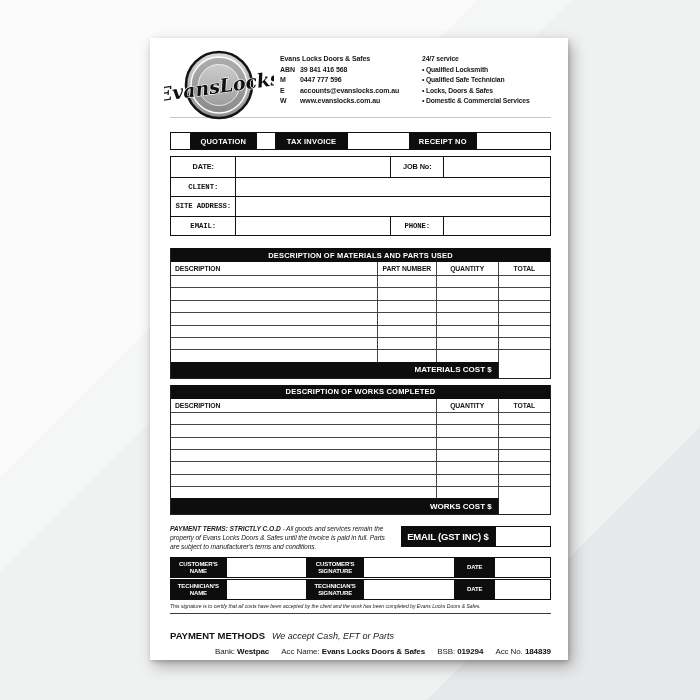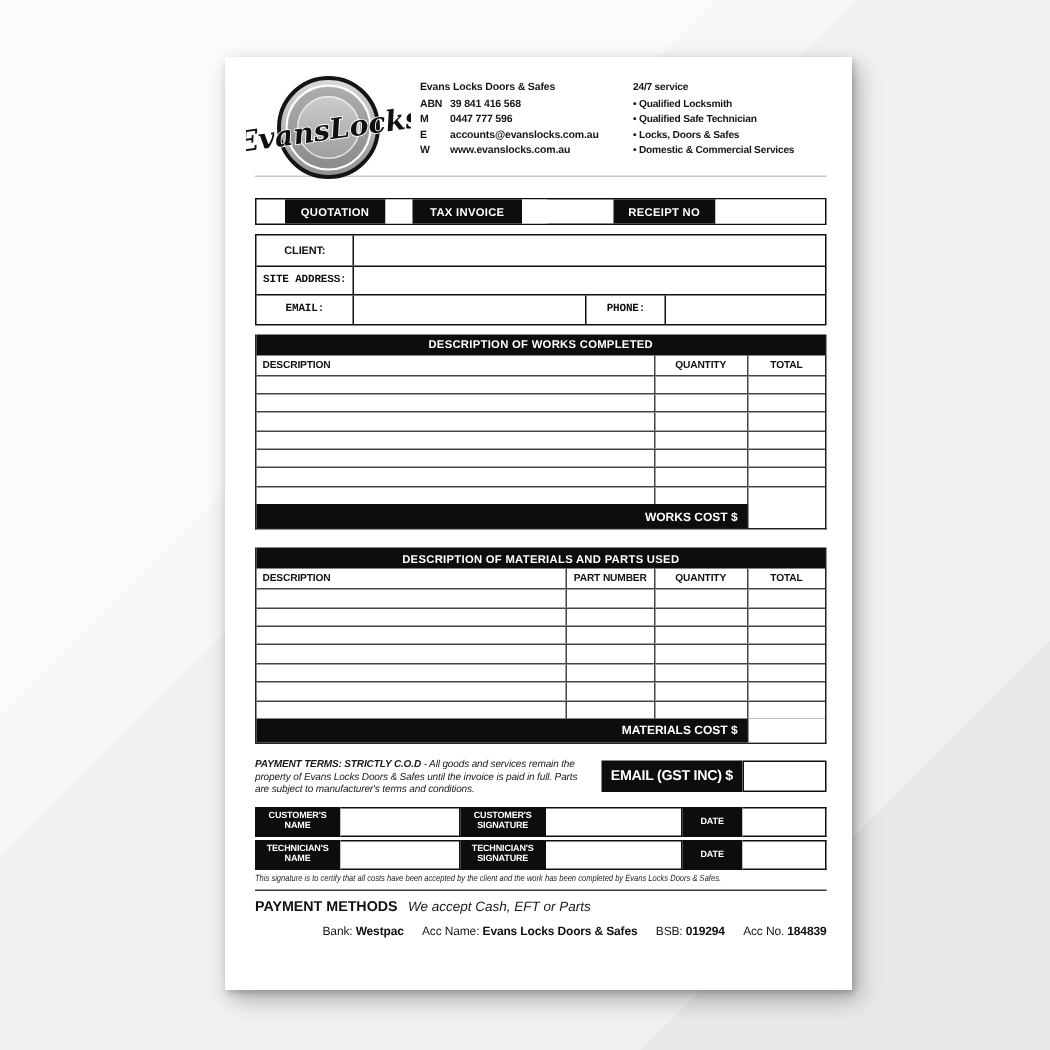--- a/index.html
+++ b/index.html
@@ -85,21 +85,21 @@
   .sig-lab{background:#0d0d0d;color:#fff;font-size:6px;font-weight:bold;text-align:center;
            display:flex;flex-direction:column;align-items:center;justify-content:center;
            line-height:7px;letter-spacing:-0.1px;}
   .sig-fld{background:#fff;border:1.2px solid #101010;border-left:none;}
   .s1{width:14.9%;} .s2{width:21%;} .s3{width:14.9%;} .s4{width:23.9%;} .s5{width:10.6%;} .s6{flex:1;}
   .cert{margin-top:3px;font-size:6px;font-style:italic;color:#222;white-space:nowrap;
         transform:scaleX(.84);transform-origin:left center;}
   .rule2{margin-top:4px;border-top:1px solid #3a3a3a;}
   
   .pm-row{margin-top:5px;display:flex;align-items:baseline;gap:7px;}
-  .pm-title{font-size:9.5px;font-weight:bold;color:#101010;}
+  .pm-title{font-size:9.5px;font-weight:bold;color:#101010;margin-top:11px;}
   .pm-sub{font-size:9px;font-style:italic;color:#1a1a1a;}
   .bank-row{margin-top:6px;display:flex;justify-content:space-between;align-items:baseline;
             font-size:8px;color:#1a1a1a;letter-spacing:-0.1px;padding-left:45px;}
   .bank-row b{color:#101010;}
 </style>
 </head>
 <body>
 
 <div class="bg-layer bg-2"></div>
 <div class="bg-layer bg-1"></div>
@@ -152,80 +152,38 @@
     <div class="blk b-q">QUOTATION</div>
     <div class="gap g-1"></div>
     <div class="blk b-t">TAX INVOICE</div>
     <div class="gap g-2"></div>
     <div class="blk b-r">RECEIPT NO</div>
     <div class="gap g-end"></div>
   </div>
 
   <div class="details">
     <div class="d-row">
+      <div class="d-cell dc-lab">DATE:</div>
+      <div class="d-cell fld dc-f1"></div>
+      <div class="d-cell dc-lab2">JOB No:</div>
+      <div class="d-cell fld dc-f2"></div>
+    </div>
+    <div class="d-row">
       <div class="d-cell dc-lab">CLIENT:</div>
       <div class="d-cell fld dc-wide"></div>
     </div>
     <div class="d-row">
       <div class="d-cell dc-lab">SITE ADDRESS:</div>
       <div class="d-cell fld dc-wide"></div>
     </div>
     <div class="d-row">
       <div class="d-cell dc-lab">EMAIL:</div>
       <div class="d-cell fld dc-f1"></div>
       <div class="d-cell dc-lab2">PHONE:</div>
       <div class="d-cell fld dc-f2"></div>
-    </div>
-  </div>
-
-  <div class="rtable works">
-    <div class="r-title">DESCRIPTION OF WORKS COMPLETED</div>
-    <div class="r-head">
-      <div class="r-cell first c-desc3">DESCRIPTION</div>
-      <div class="r-cell c-qty3">QUANTITY</div>
-      <div class="r-cell c-tot3">TOTAL</div>
-    </div>
-    <div class="r-row">
-        <div class="r-cell first c-desc3"></div>
-        <div class="r-cell c-qty3"></div>
-        <div class="r-cell c-tot3"></div>
-      </div>
-    <div class="r-row">
-        <div class="r-cell first c-desc3"></div>
-        <div class="r-cell c-qty3"></div>
-        <div class="r-cell c-tot3"></div>
-      </div>
-    <div class="r-row">
-        <div class="r-cell first c-desc3"></div>
-        <div class="r-cell c-qty3"></div>
-        <div class="r-cell c-tot3"></div>
-      </div>
-    <div class="r-row">
-        <div class="r-cell first c-desc3"></div>
-        <div class="r-cell c-qty3"></div>
-        <div class="r-cell c-tot3"></div>
-      </div>
-    <div class="r-row">
-        <div class="r-cell first c-desc3"></div>
-        <div class="r-cell c-qty3"></div>
-        <div class="r-cell c-tot3"></div>
-      </div>
-    <div class="r-row">
-        <div class="r-cell first c-desc3"></div>
-        <div class="r-cell c-qty3"></div>
-        <div class="r-cell c-tot3"></div>
-      </div>
-    <div class="r-row">
-        <div class="r-cell first c-desc3"></div>
-        <div class="r-cell c-qty3"></div>
-        <div class="r-cell c-tot3"></div>
-      </div>
-    <div class="r-foot">
-      <span>WORKS COST $</span>
-      <div class="foot-cell"></div>
     </div>
   </div>
 
   <div class="rtable materials">
     <div class="r-title">DESCRIPTION OF MATERIALS AND PARTS USED</div>
     <div class="r-head">
       <div class="r-cell first c-desc4">DESCRIPTION</div>
       <div class="r-cell c-part4">PART NUMBER</div>
       <div class="r-cell c-qty4">QUANTITY</div>
       <div class="r-cell c-tot4">TOTAL</div>
@@ -271,20 +229,68 @@
         <div class="r-cell c-part4"></div>
         <div class="r-cell c-qty4"></div>
         <div class="r-cell c-tot4"></div>
       </div>
     <div class="r-foot">
       <span>MATERIALS COST $</span>
       <div class="foot-cell"></div>
     </div>
   </div>
 
+  <div class="rtable works">
+    <div class="r-title">DESCRIPTION OF WORKS COMPLETED</div>
+    <div class="r-head">
+      <div class="r-cell first c-desc3">DESCRIPTION</div>
+      <div class="r-cell c-qty3">QUANTITY</div>
+      <div class="r-cell c-tot3">TOTAL</div>
+    </div>
+    <div class="r-row">
+        <div class="r-cell first c-desc3"></div>
+        <div class="r-cell c-qty3"></div>
+        <div class="r-cell c-tot3"></div>
+      </div>
+    <div class="r-row">
+        <div class="r-cell first c-desc3"></div>
+        <div class="r-cell c-qty3"></div>
+        <div class="r-cell c-tot3"></div>
+      </div>
+    <div class="r-row">
+        <div class="r-cell first c-desc3"></div>
+        <div class="r-cell c-qty3"></div>
+        <div class="r-cell c-tot3"></div>
+      </div>
+    <div class="r-row">
+        <div class="r-cell first c-desc3"></div>
+        <div class="r-cell c-qty3"></div>
+        <div class="r-cell c-tot3"></div>
+      </div>
+    <div class="r-row">
+        <div class="r-cell first c-desc3"></div>
+        <div class="r-cell c-qty3"></div>
+        <div class="r-cell c-tot3"></div>
+      </div>
+    <div class="r-row">
+        <div class="r-cell first c-desc3"></div>
+        <div class="r-cell c-qty3"></div>
+        <div class="r-cell c-tot3"></div>
+      </div>
+    <div class="r-row">
+        <div class="r-cell first c-desc3"></div>
+        <div class="r-cell c-qty3"></div>
+        <div class="r-cell c-tot3"></div>
+      </div>
+    <div class="r-foot">
+      <span>WORKS COST $</span>
+      <div class="foot-cell"></div>
+    </div>
+  </div>
+
   <div class="terms-row">
     <div class="terms">
       <b>PAYMENT TERMS: STRICTLY C.O.D</b><span> - All goods and services remain the property of Evans Locks Doors &amp; Safes until the invoice is paid in full. Parts are subject to manufacturer's terms and conditions.</span>
     </div>
     <div class="total-box">
       <div class="total-lab">EMAIL (GST INC) $</div>
       <div class="total-fld"></div>
     </div>
   </div>
 

